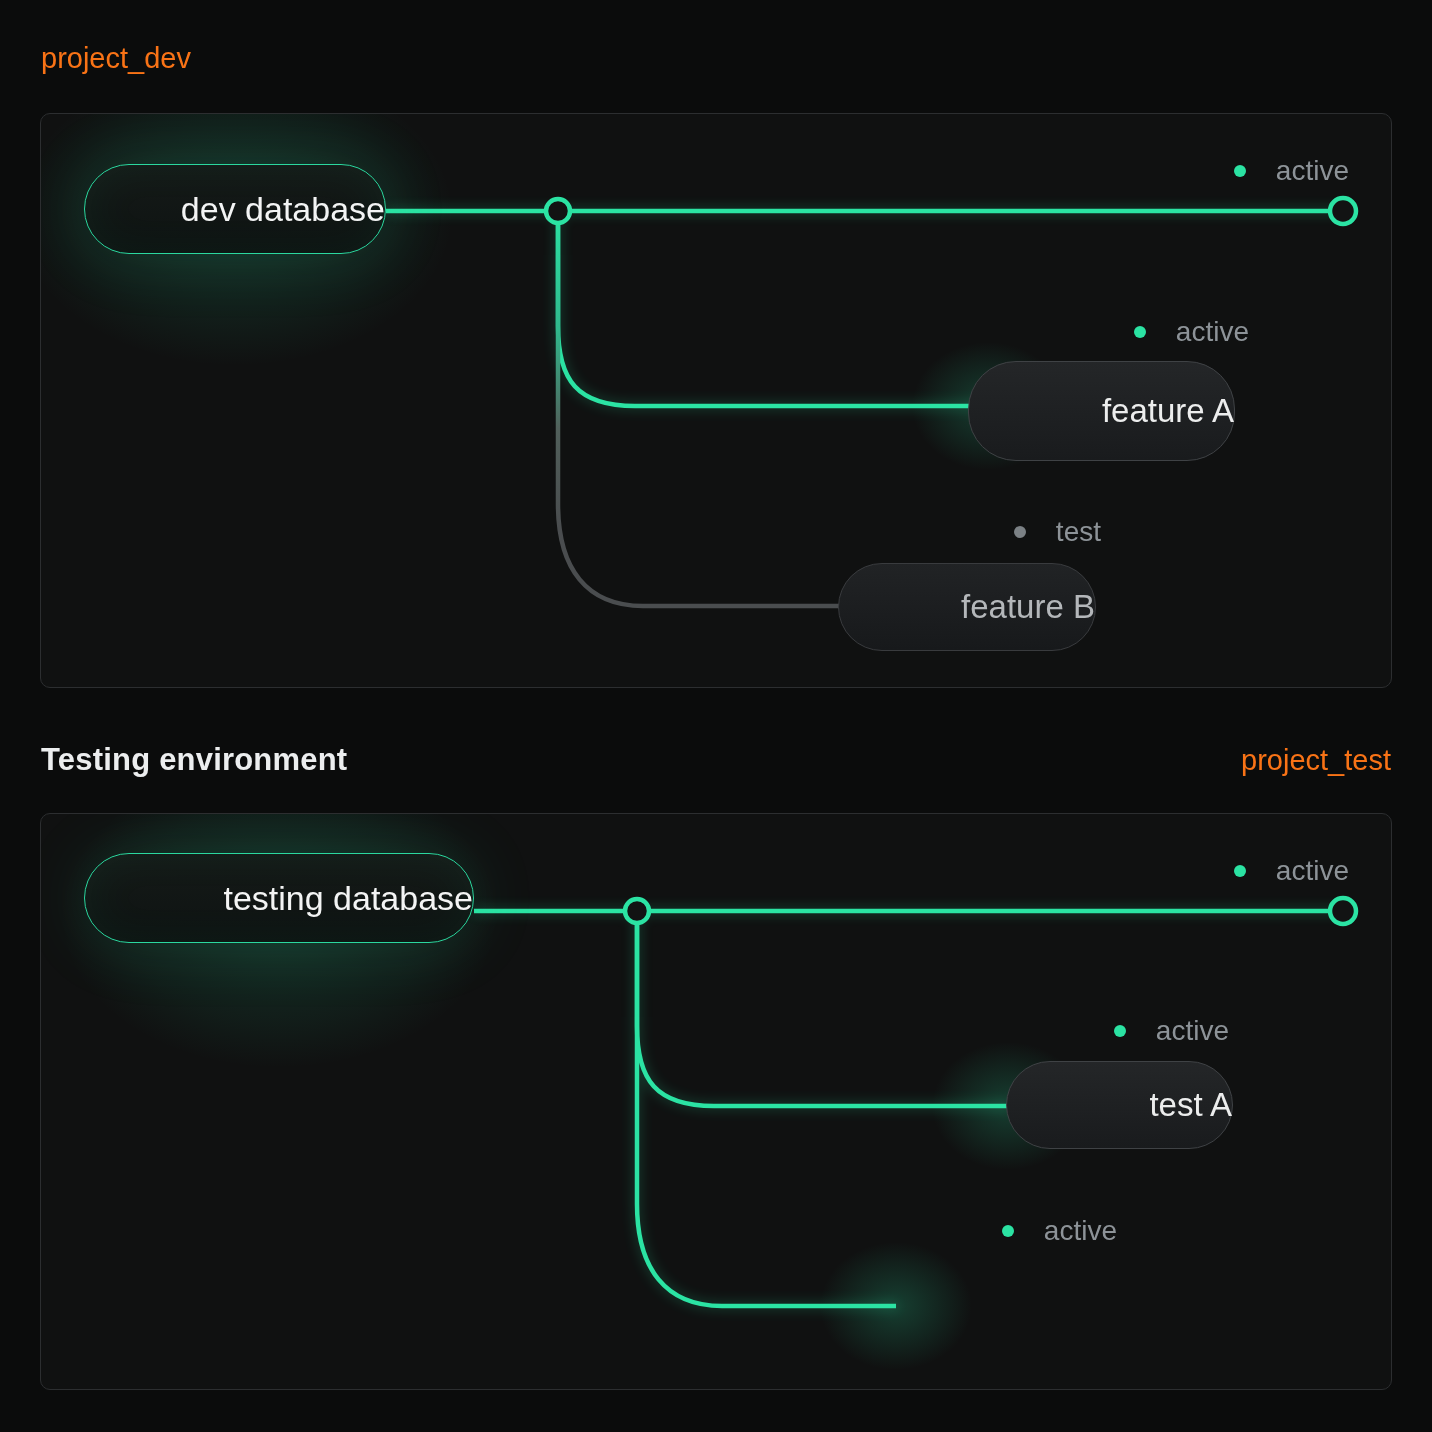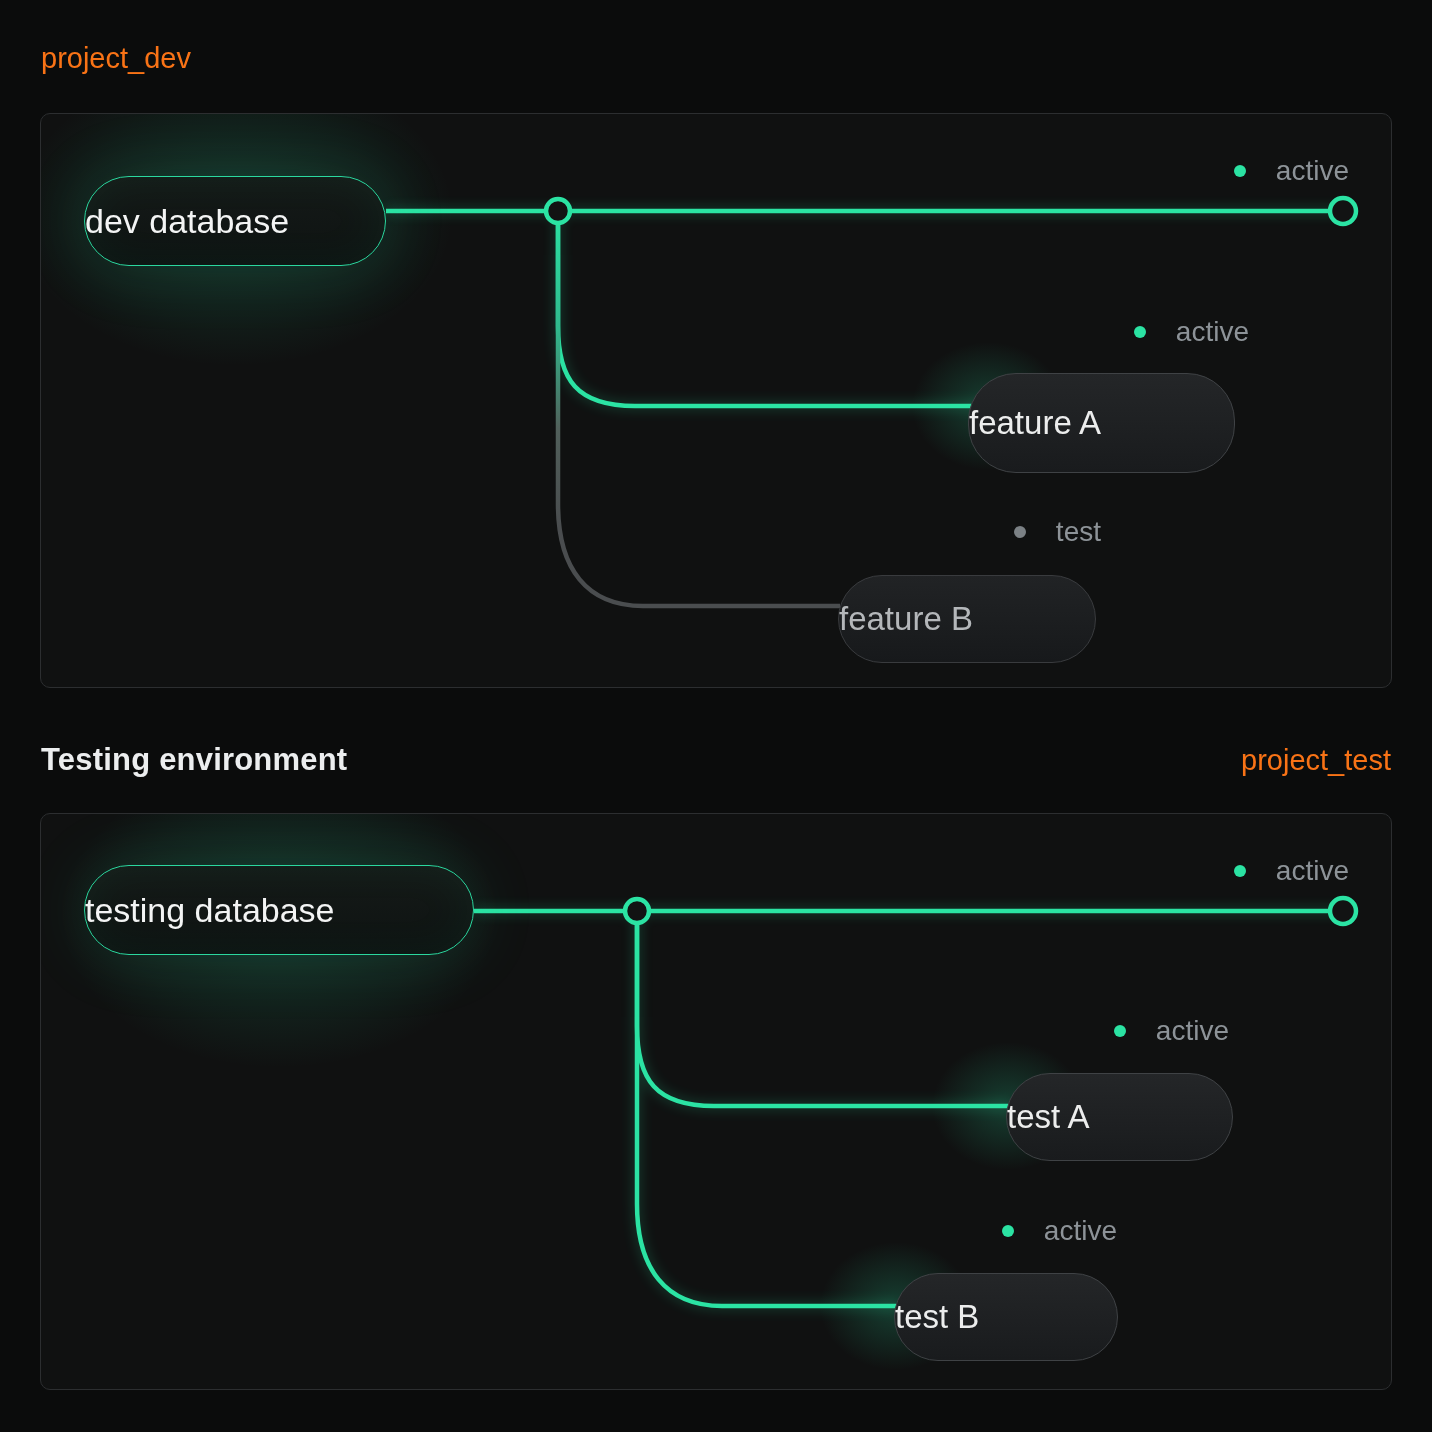--- a/index.html
+++ b/index.html
@@ -61,26 +61,25 @@
     background: radial-gradient(closest-side,
       rgba(44,227,163,0.22),
       rgba(44,227,163,0.07) 55%,
       rgba(44,227,163,0) 80%);
   }
 
   .pill {
     position: absolute;
     display: flex;
     align-items: center;
-    justify-content: flex-start;
+    justify-content: flex-end;
     border-radius: 48px;
     box-sizing: border-box;
     white-space: nowrap;
     cursor: pointer;
-    margin-top: 12px;
   }
   .pill-root {
     border: 1.5px solid #2bd89f;
     background: linear-gradient(180deg, #151a18 0%, #0e1312 100%);
     color: #f3f4f4;
     font-size: 34px;
     box-shadow: 0 0 70px rgba(43,227,163,0.13), inset 0 0 45px rgba(43,227,163,0.05);
   }
   .pill-branch {
     border: 1.5px solid #3f4245;
@@ -201,23 +200,20 @@
     <div class="halo halo-tip" style="left:760px; top:412px;"></div>
 
     <div class="pill pill-root" style="left:43px; top:39px; width:390px; height:90px;">
       <span>testing database</span>
     </div>
 
     <div class="pill pill-branch" style="left:965px; top:247px; width:227px; height:88px;">
       <span>test A</span>
     </div>
 
-    <div class="pill pill-branch" style="left:853px; top:447px; width:224px; height:88px;">
-      <span>test B</span>
-    </div>
 
     <div class="status" style="right:42px; top:41px;">
       <span class="dot"></span>
       <span>active</span>
     </div>
     <div class="status" style="right:162px; top:201px;">
       <span class="dot"></span>
       <span>active</span>
     </div>
     <div class="status" style="right:274px; top:401px;">

